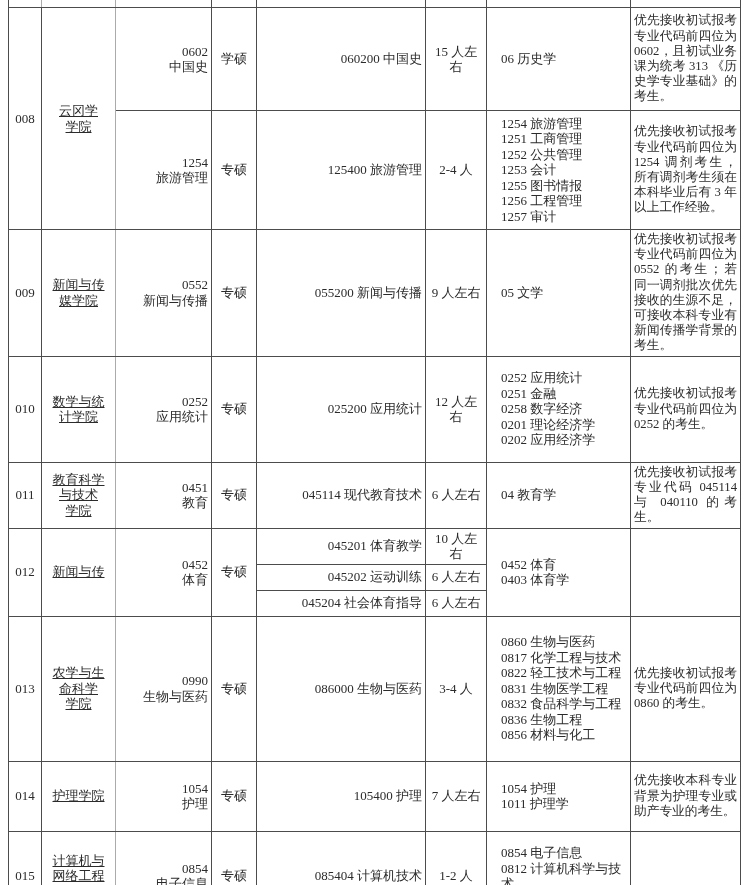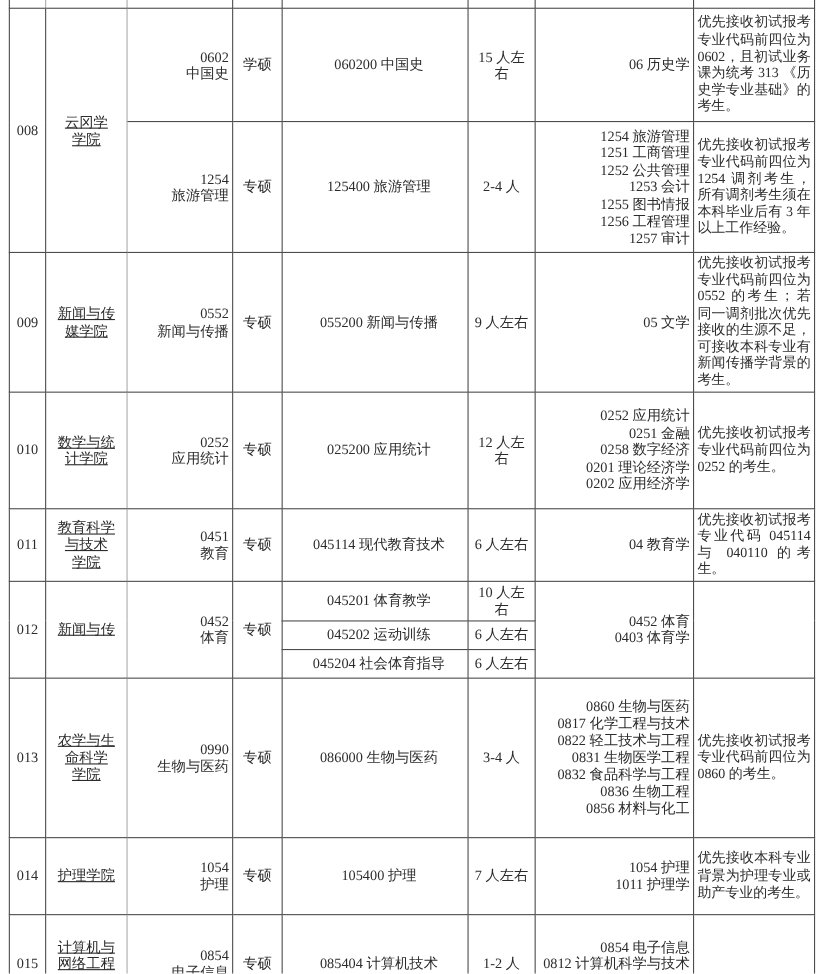--- a/index.html
+++ b/index.html
@@ -19,22 +19,22 @@
     padding:2px 3px;
     overflow:hidden;
     word-break:break-all;
   }
   tr.phantom td{border-top:none;height:7px;padding:0;}
   .c-code,.c-college,.c-major,.c-type,.c-count{text-align:center;}
   .c-college,.c-major,.c-accepts{white-space:pre-line;}
   
   .c-college,.lg{border-right-color:#ababab;text-decoration:underline;}
   .c-major,.lg2{border-left-color:#ababab;text-align:right;}
-  .c-spec{text-align:center;padding-left:10px;}
-  .c-accepts{text-align:right;padding-left:2px;line-height:15.5px;}
+  .c-spec{text-align:right;padding-left:10px;}
+  .c-accepts{text-align:left;padding-left:14px;line-height:15.5px;}
   .c-note{
     text-align:justify;text-align-last:left;
     font-size:12.7px;line-height:15.2px;
     padding:2px 3px;
   }
 </style>
 </head>
 <body>
 
 <table class="doc">

